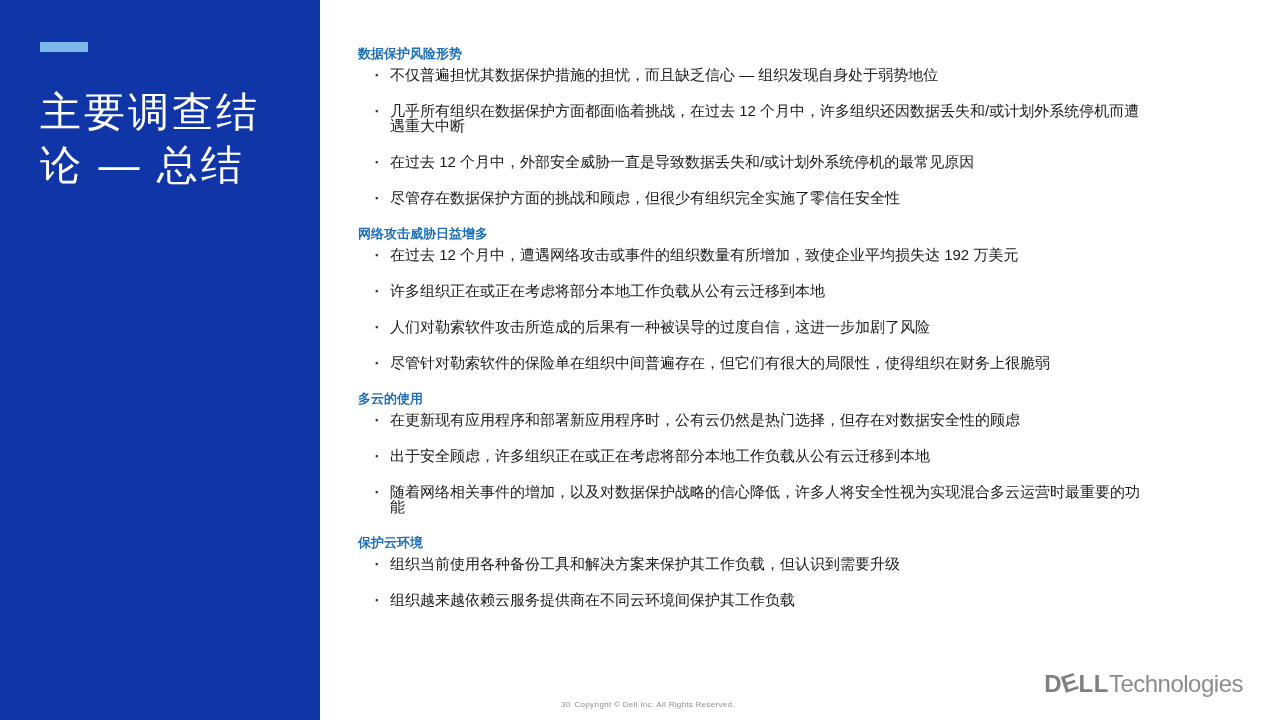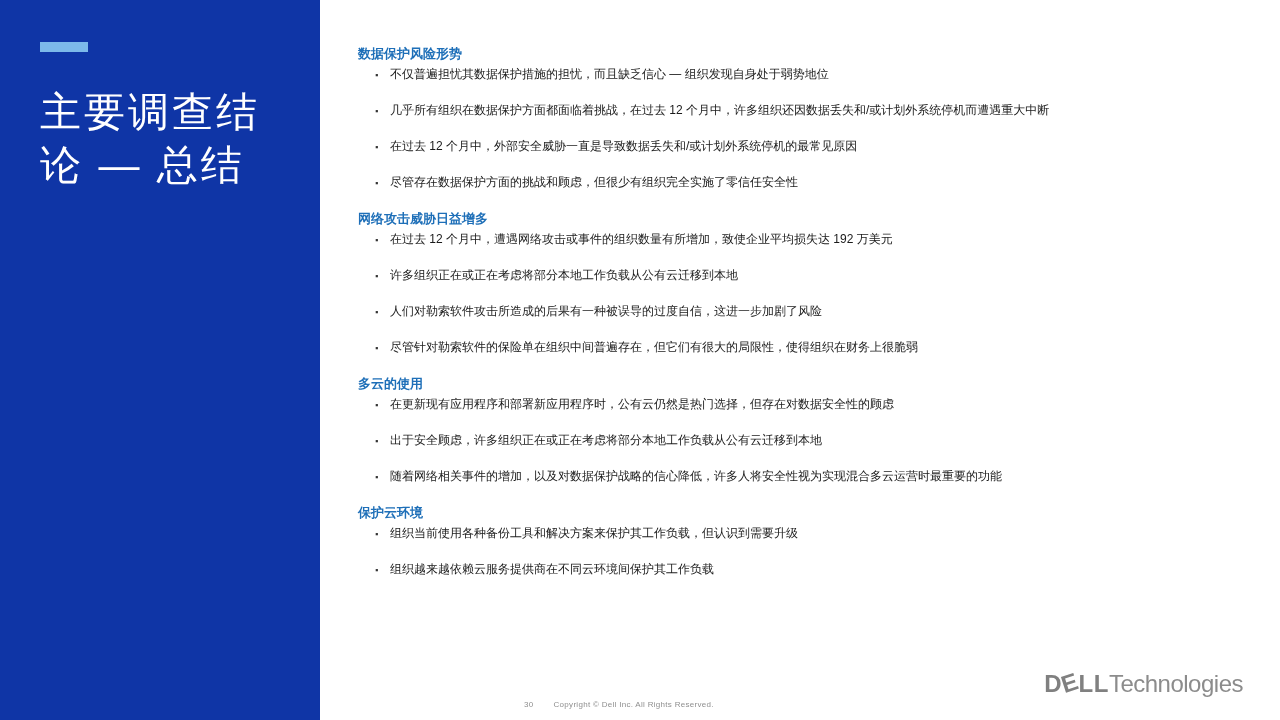--- a/index.html
+++ b/index.html
@@ -46,28 +46,28 @@
     margin: 0 0 5px 0;
   }
   .bullet { display: flex; padding-left: 17px; margin-bottom: 21px; }
   .marker {
     flex: 0 0 15px; width: 15px;
     font-size: 9px; line-height: 14px;
     padding-top: 1px;
     color: #333333;
   }
   .btext {
-    font-size: 12px; line-height: 15px;
+    font-size: 15px; line-height: 15px;
     color: #1a1a1a;
   }
 
   
   .footer {
-    position: absolute; left: 524px; top: 700px;
-    display: flex; gap: 20px;
+    position: absolute; left: 561px; top: 700px;
+    display: flex; gap: 4px;
     font-size: 8px; color: #8f8f8f;
     letter-spacing: 0.3px;
     align-items: flex-end;
   }
 
   
   .logo {
     position: absolute; right: 37px; top: 671px;
     white-space: nowrap; line-height: 26px;
   }

